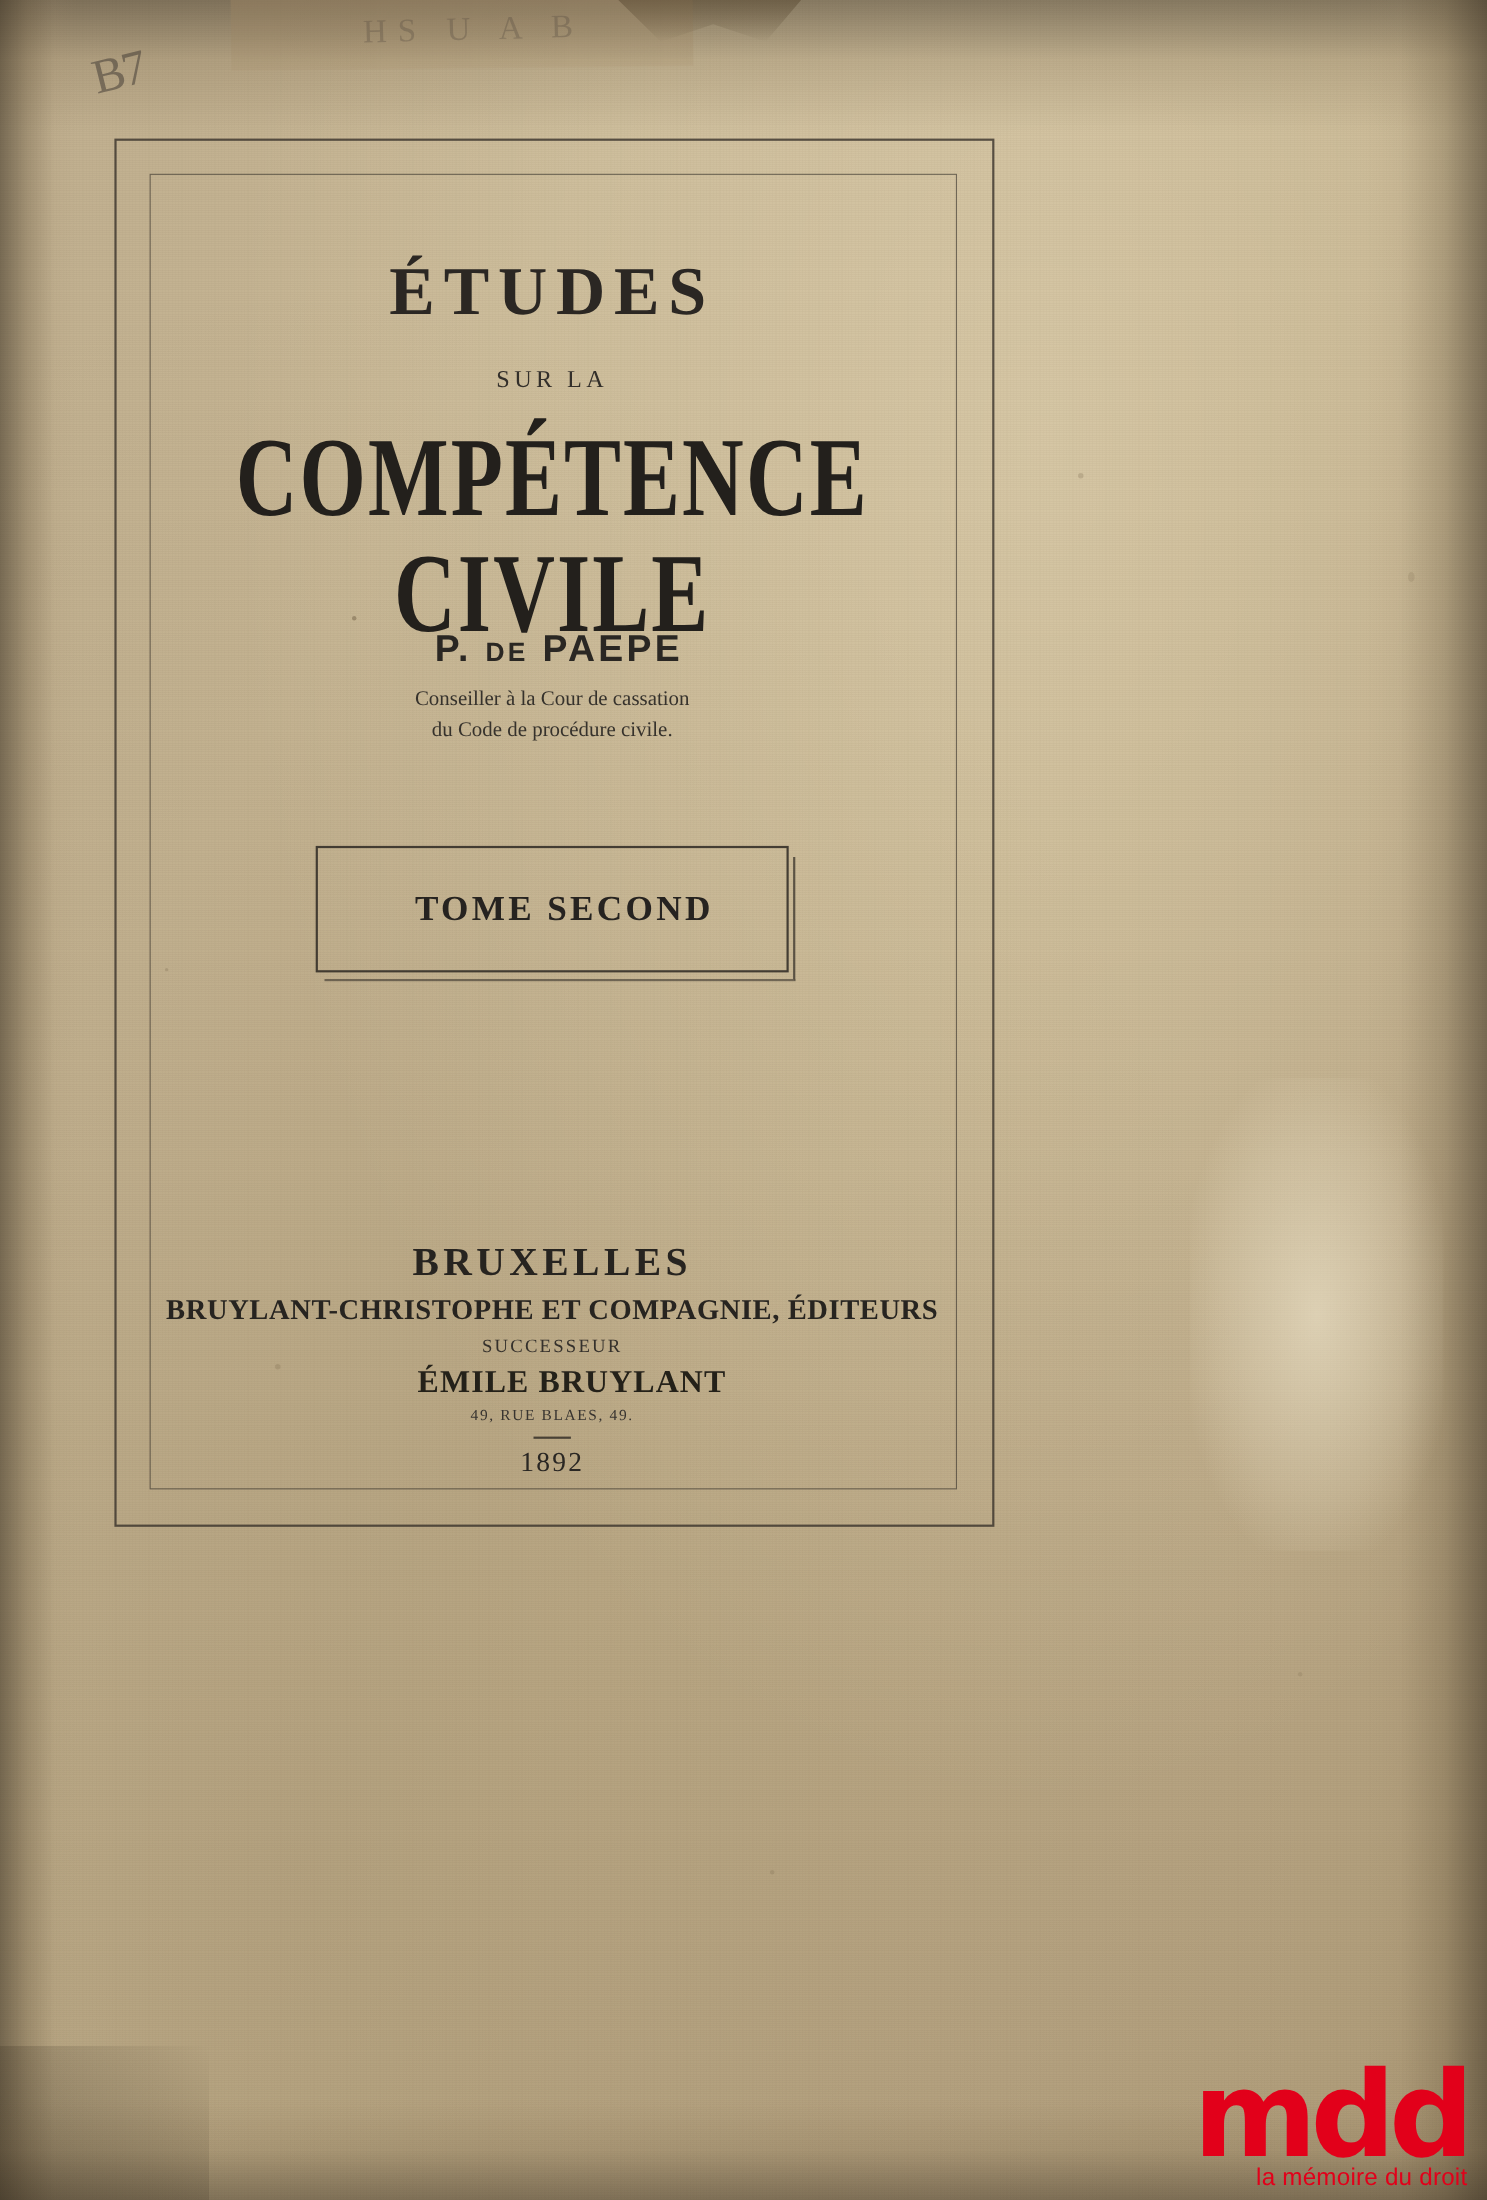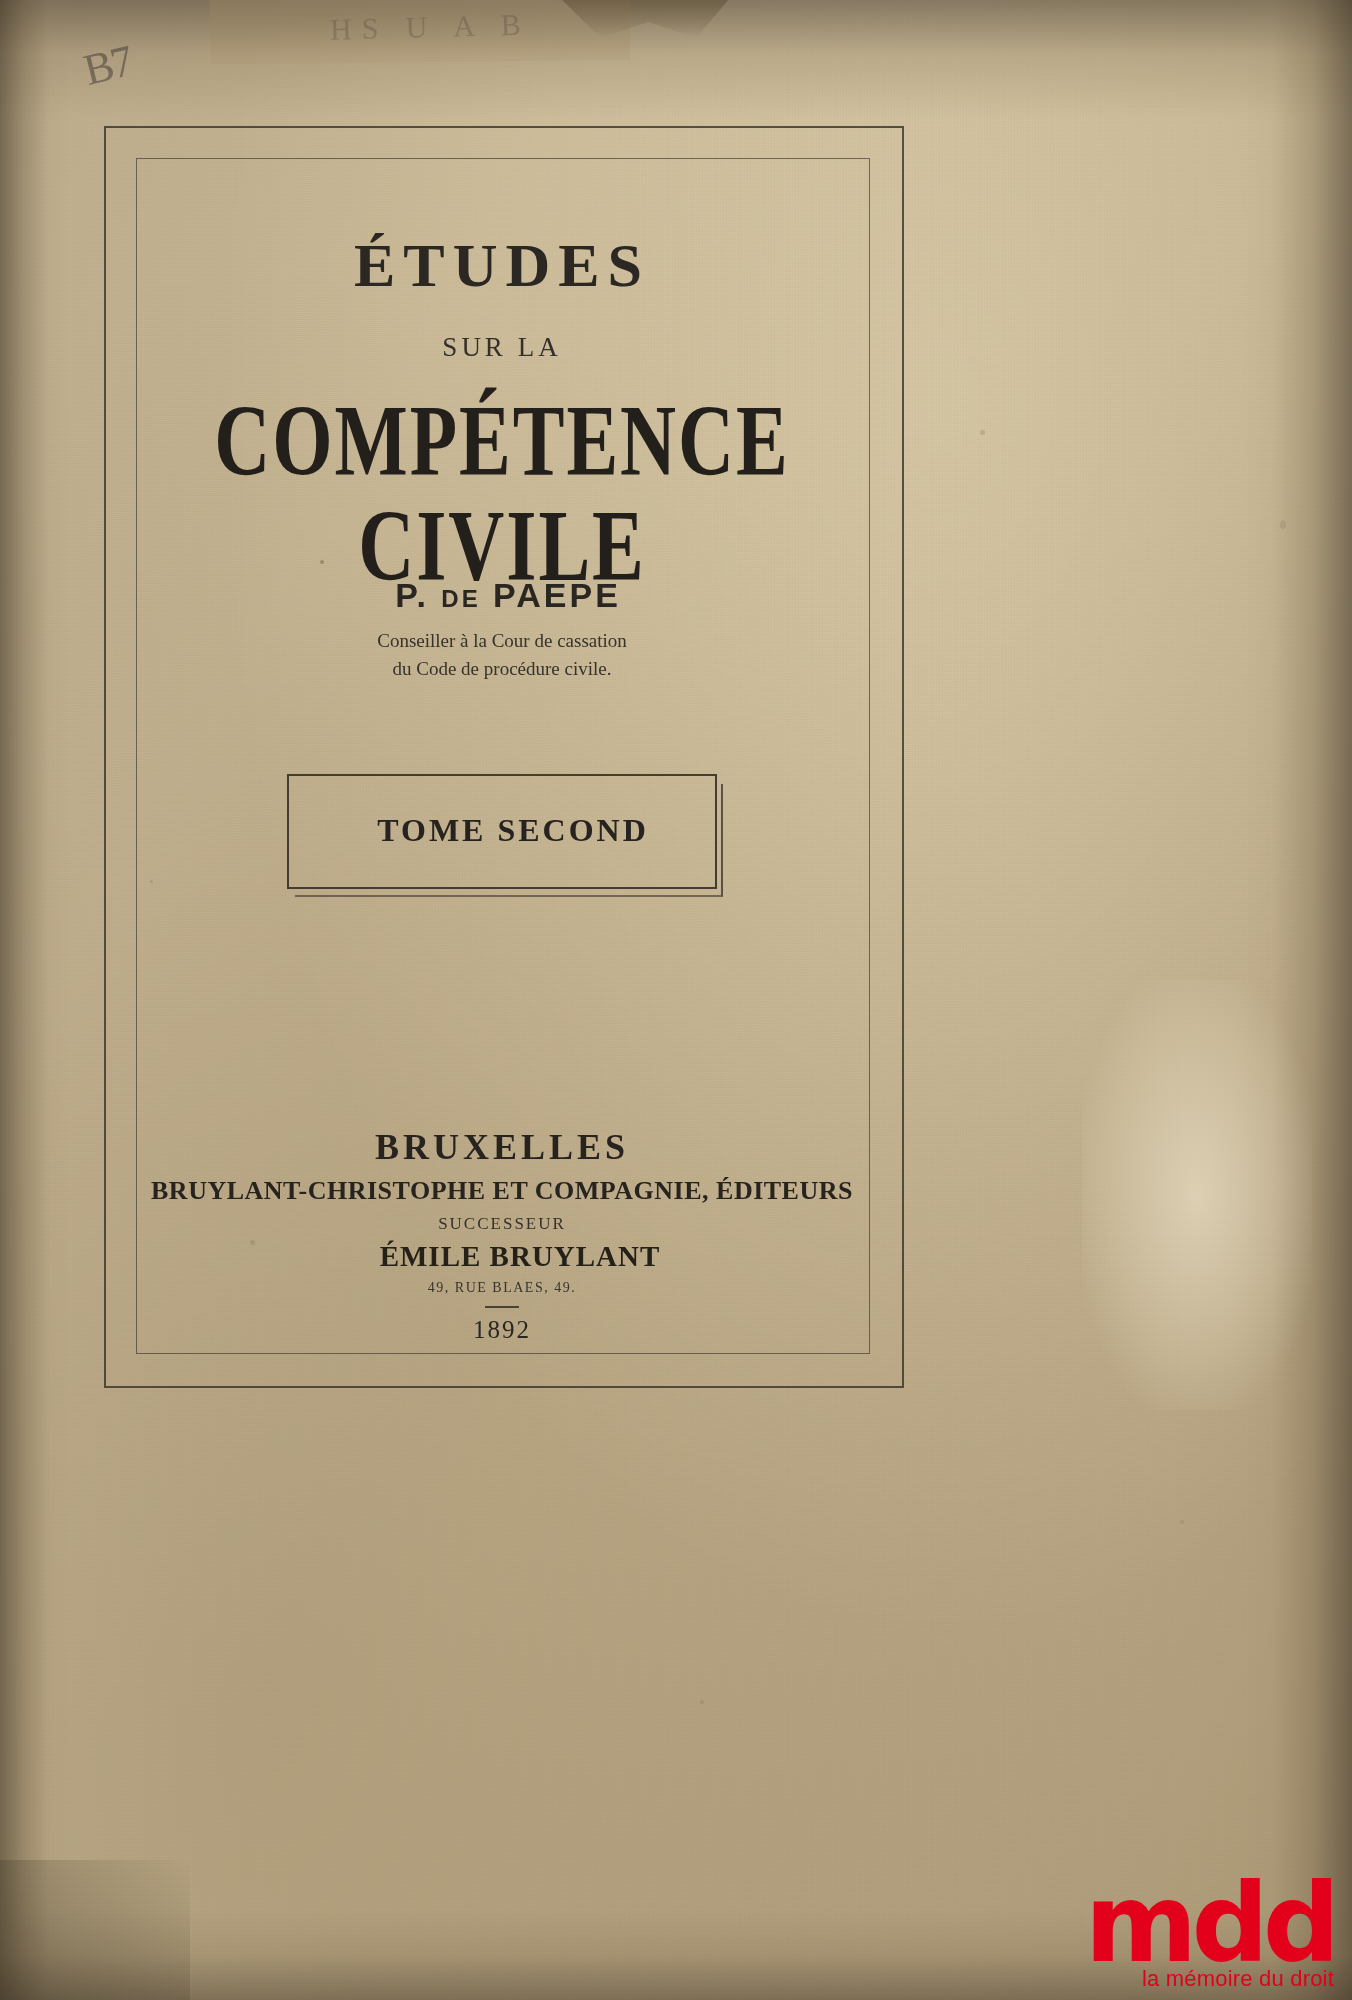--- a/index.html
+++ b/index.html
@@ -147,21 +147,21 @@
     margin-top: 76px;
     font-family: "Liberation Serif", serif;
     font-size: 62px;
     font-weight: 700;
     letter-spacing: 8px;
     line-height: 1;
     color: #2b2723;
   }
   .sur-la {
     margin-top: 36px;
-    font-size: 27px;
+    font-size: 22px;
     letter-spacing: 4px;
     font-weight: 400;
     color: #332f2a;
   }
   .title-big {
     margin-top: 26px;
     font-family: "Liberation Serif", serif;
     font-size: 80px;
     font-weight: 700;
     letter-spacing: 2px;

